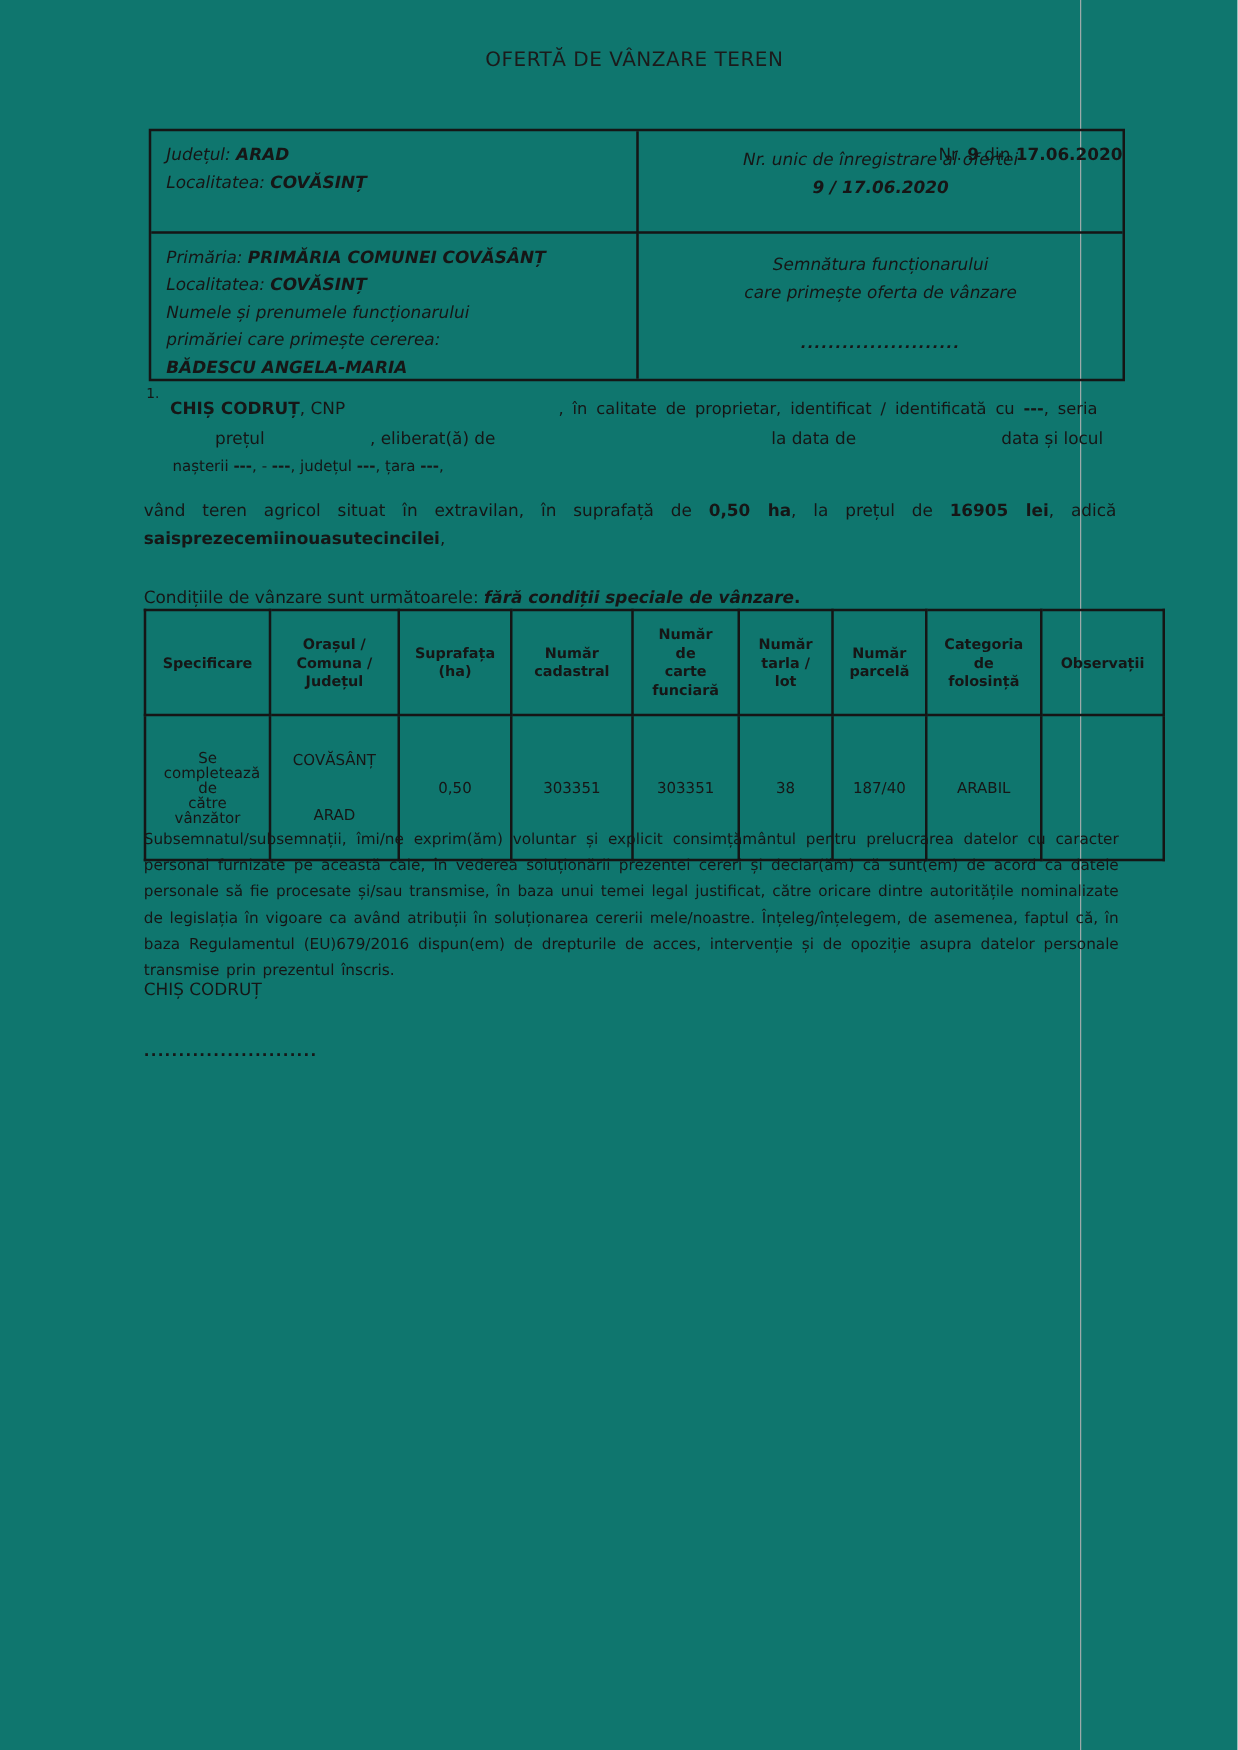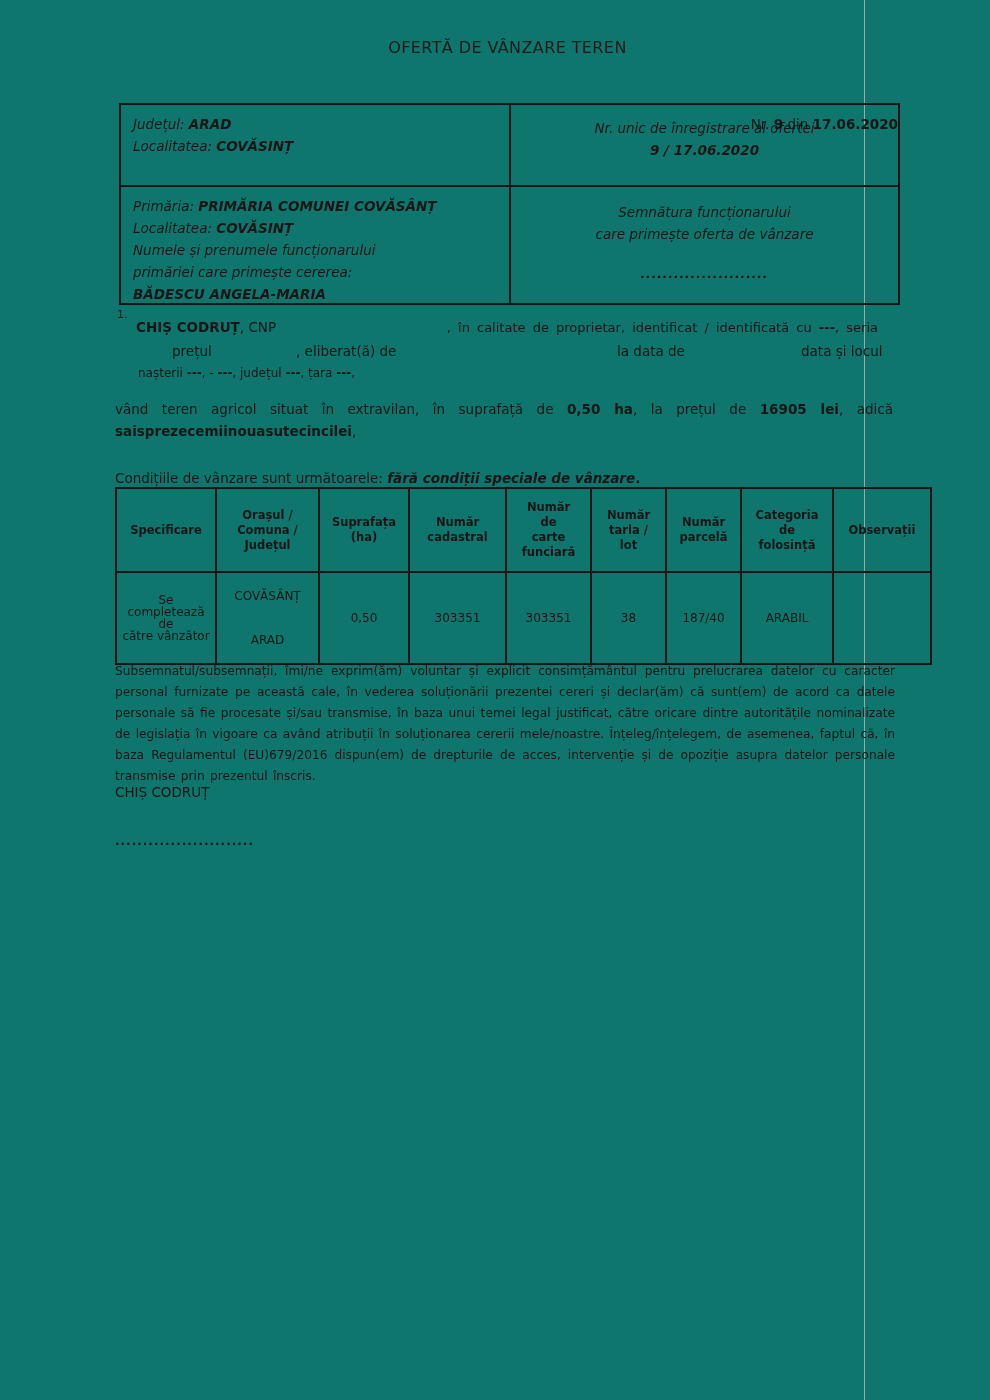--- a/index.html
+++ b/index.html
@@ -67,21 +67,21 @@
   
   .land-table {
     position: absolute; left: 115px; top: 487px;
     border-collapse: collapse; table-layout: fixed; width: 815px;
   }
   .land-table th, .land-table td {
     border: 2px solid #151515; text-align: center; vertical-align: middle;
     white-space: pre-line; overflow: hidden;
   }
   .land-table th { height: 84px; font-size: 11.5px; font-weight: bold; line-height: 15px; padding: 2px; }
-  .land-table td { height: 76px; font-size: 12px; padding: 2px; }
+  .land-table td { height: 76px; font-size: 12px; padding: 14px; }
   .cell-small { font-size: 9px; line-height: 12px; }
   .oras-line { display: block; }
   .judet-line { display: block; margin-top: 16px; }
 
   .consent-par {
     position: absolute; left: 115px; top: 661px; width: 780px;
     font-size: 12.2px; line-height: 21px; text-align: justify; word-spacing: 1.5px;
   }
 
   .sig-name { position: absolute; left: 115px; top: 784px; font-size: 13.5px; }

